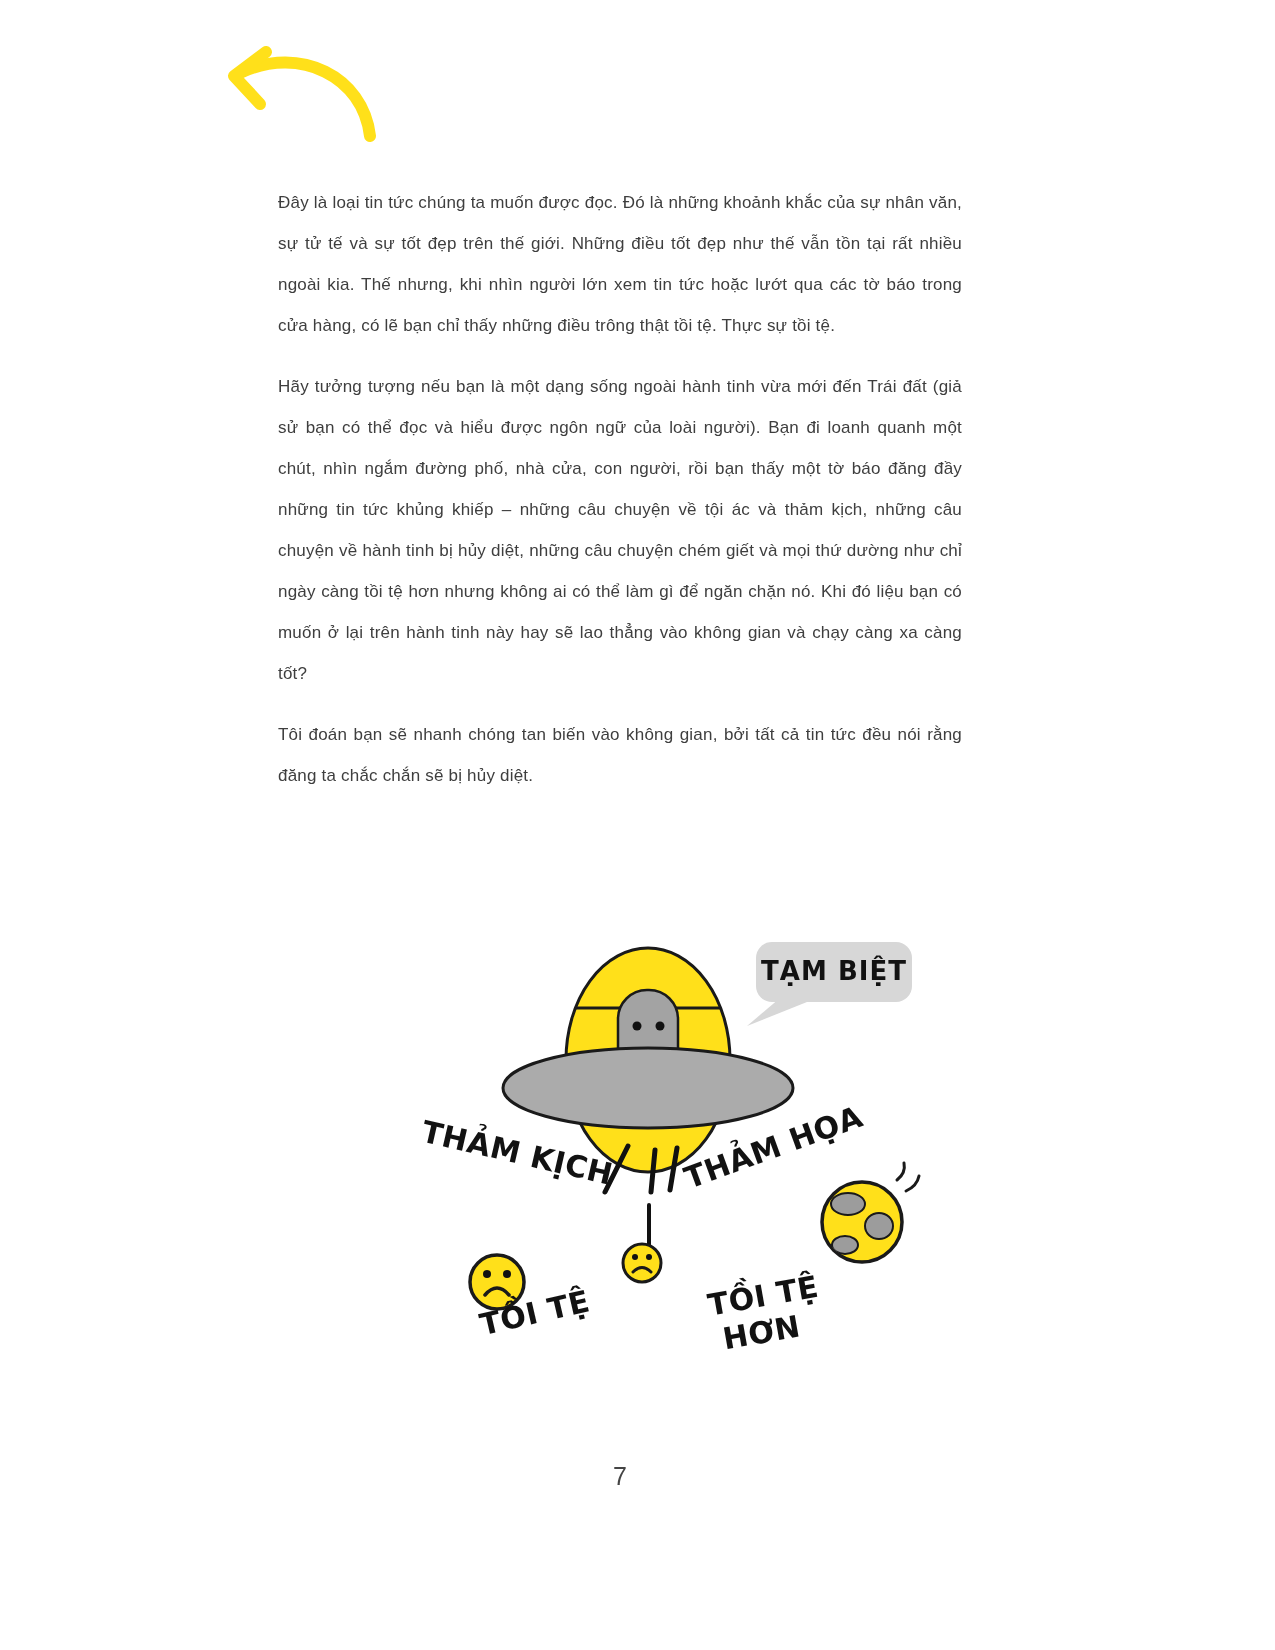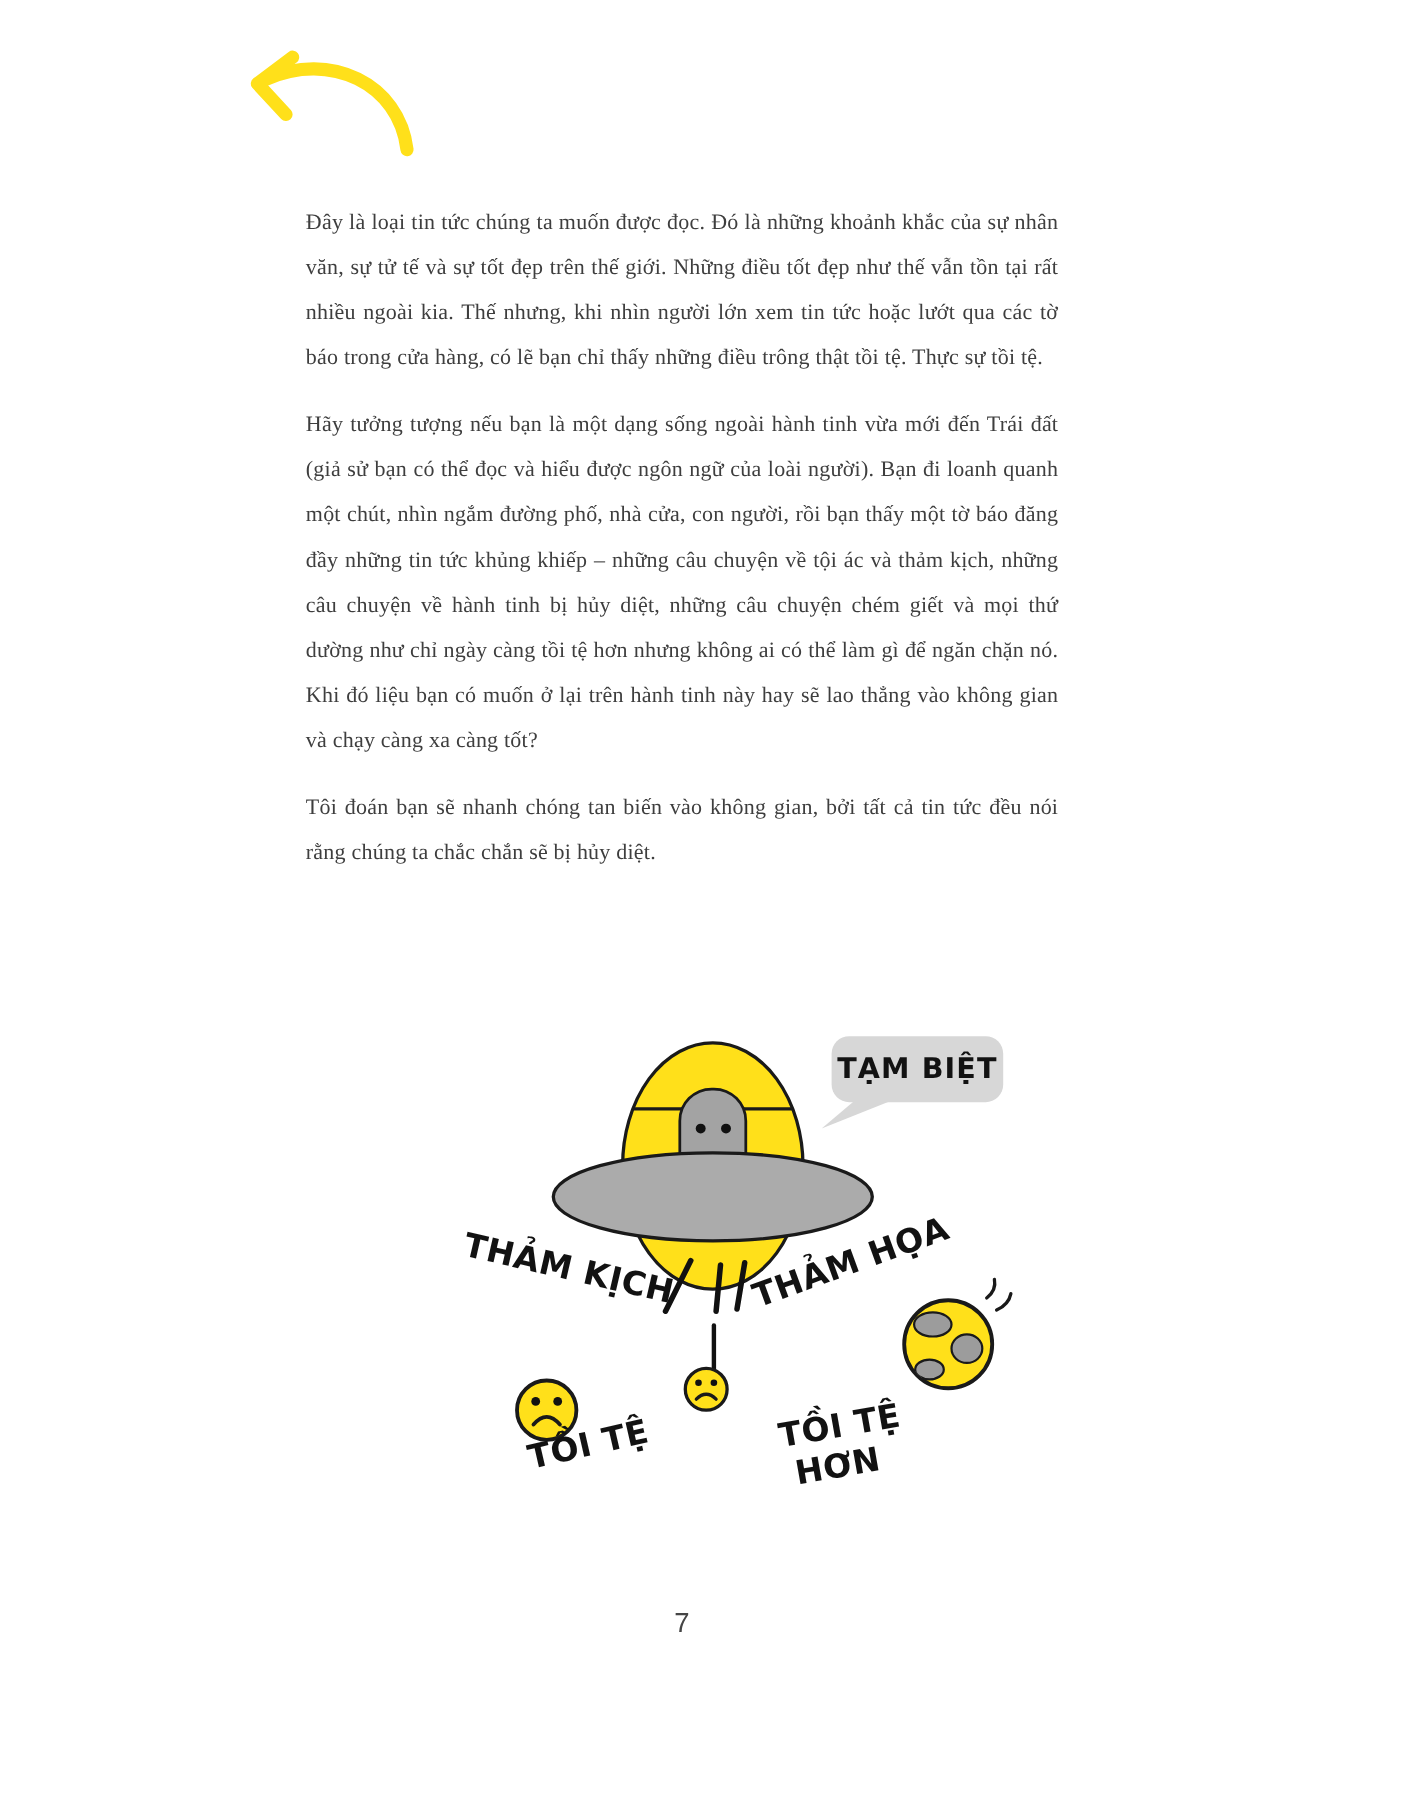--- a/index.html
+++ b/index.html
@@ -13,25 +13,24 @@
   }
   .content {
     position:absolute;
     left:278px;
     top:182px;
     width:684px;
   }
   .content p {
     margin:0 0 20px 0;
     text-align:justify;
-    font-size:20px;
+    font-size:17px;
     line-height:41px;
     color:#3e3e3e;
     letter-spacing:0.2px;
-    font-family:Liberation Serif, serif;
   }
   .arrow-wrap {
     position:absolute;
     left:208px;
     top:28px;
     width:195px;
     height:125px;
   }
   .illustration {
     position:absolute;
@@ -72,21 +71,21 @@
   <div class="arrow-wrap">
     <svg width="195" height="125" viewBox="0 0 195 125">
       <path d="M 162 108 C 155 48, 92 18, 34 44" fill="none" stroke="#FFE01A" stroke-width="12" stroke-linecap="round"></path>
       <path d="M 58 24 L 26 48 L 52 76" fill="none" stroke="#FFE01A" stroke-width="12" stroke-linecap="round" stroke-linejoin="round"></path>
     </svg>
   </div>
 
   <div class="content">
     <p>Đây là loại tin tức chúng ta muốn được đọc. Đó là những khoảnh khắc của sự nhân văn, sự tử tế và sự tốt đẹp trên thế giới. Những điều tốt đẹp như thế vẫn tồn tại rất nhiều ngoài kia. Thế nhưng, khi nhìn người lớn xem tin tức hoặc lướt qua các tờ báo trong cửa hàng, có lẽ bạn chỉ thấy những điều trông thật tồi tệ. Thực sự tồi tệ.</p>
     <p>Hãy tưởng tượng nếu bạn là một dạng sống ngoài hành tinh vừa mới đến Trái đất (giả sử bạn có thể đọc và hiểu được ngôn ngữ của loài người). Bạn đi loanh quanh một chút, nhìn ngắm đường phố, nhà cửa, con người, rồi bạn thấy một tờ báo đăng đầy những tin tức khủng khiếp – những câu chuyện về tội ác và thảm kịch, những câu chuyện về hành tinh bị hủy diệt, những câu chuyện chém giết và mọi thứ dường như chỉ ngày càng tồi tệ hơn nhưng không ai có thể làm gì để ngăn chặn nó. Khi đó liệu bạn có muốn ở lại trên hành tinh này hay sẽ lao thẳng vào không gian và chạy càng xa càng tốt?</p>
-    <p>Tôi đoán bạn sẽ nhanh chóng tan biến vào không gian, bởi tất cả tin tức đều nói rằng chúng ta chắc chắn sẽ bị hủy diệt.</p>
+    <p>Tôi đoán bạn sẽ nhanh chóng tan biến vào không gian, bởi tất cả tin tức đều nói rằng đăng ta chắc chắn sẽ bị hủy diệt.</p>
   </div>
 
   <div class="illustration">
     <svg width="530" height="460" viewBox="0 0 530 460">
 
       <g>
         <polygon points="375,80 342,108 412,80" fill="#d7d7d7"></polygon>
         <rect x="351" y="24" width="156" height="60" rx="16" fill="#d7d7d7"></rect>
         <text class="bubble-label" x="429" y="62" text-anchor="middle">TẠM BIỆT</text>
       </g>

